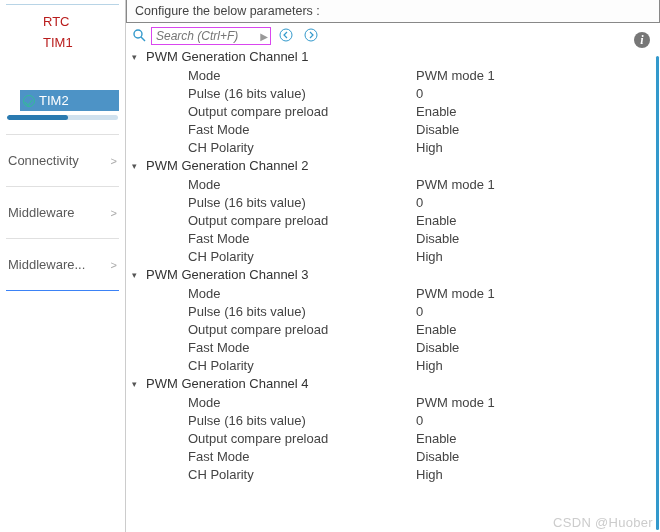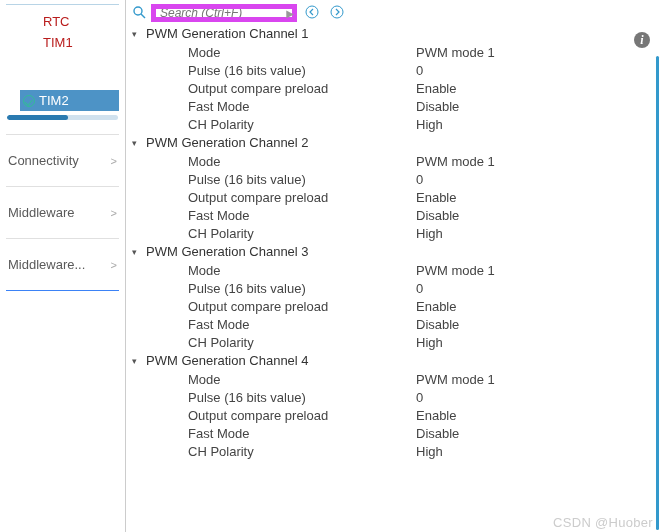--- a/index.html
+++ b/index.html
@@ -13,21 +13,21 @@
   .progress { height: 5px; background: #d0e1ee; border-radius: 3px; margin: 4px 1px 14px 1px; overflow: hidden; }
   .progress-fill { height: 100%; width: 55%; background: #2a7ab0; border-radius: 3px; }
   .category { display: flex; justify-content: space-between; align-items: center; padding: 18px 2px; color: #5a5a5a; cursor: pointer; border-top: 1px solid #e0e0e0; }
   .category:last-child { border-bottom: 1px solid #3b82f6; }
   .chevron { color: #aaa; font-size: 11px; }
   .main { flex: 1; display: flex; flex-direction: column; position: relative; }
   .header { border: 1px solid #888; border-top: none; padding: 4px 8px; font-size: 12.5px; color: #444; background: #fdfdfd; }
   .toolbar { display: flex; align-items: center; gap: 5px; padding: 4px 6px 2px 6px; }
   .toolbar .search-icon-lens { color: #3399cc; font-size: 14px; position: relative; }
   .search-wrap { position: relative; display: flex; align-items: center; }
-  .search-wrap input { border: 5px solid #d946ef; padding: 1px 18px 1px 4px; width: 146px; font-size: 12px; font-style: italic; color: #999; height: 18px; }
+  .search-wrap input { border: 1px solid #d946ef; padding: 1px 18px 1px 4px; width: 120px; font-size: 12px; font-style: italic; color: #999; height: 18px; }
   .search-wrap .search-go { position: absolute; right: 3px; color: #999; font-size: 10px; }
   .nav-arrow { color: #3399cc; font-size: 13px; padding: 0 3px; cursor: pointer; }
   .info-icon { position: absolute; right: 10px; top: 32px; width: 16px; height: 16px; background: #777; border-radius: 50%; color: #fff; font-size: 12px; font-weight: bold; display: flex; align-items: center; justify-content: center; font-style: italic; font-family: Georgia, serif; }
   .params { flex: 1; overflow-y: auto; padding: 0 4px 4px 6px; }
   .group-header { display: flex; align-items: center; gap: 4px; padding: 2px 0; color: #333; cursor: pointer; }
   .group-header .chev { font-size: 9px; color: #555; width: 10px; }
   .param-row { display: flex; padding: 1.5px 0 1.5px 56px; }
   .param-label { width: 228px; color: #444; }
   .param-value { color: #444; }
   .right-scrollbar { position: absolute; right: 1px; top: 56px; bottom: 2px; width: 3px; background: #3399cc; border-radius: 2px; }
@@ -72,20 +72,21 @@
         <span class="chevron">&gt;</span>
       </div>
       <div class="category">
         <span>Middleware...</span>
         <span class="chevron">&gt;</span>
       </div>
     </div>
 </div>
 
 <div class="main">
+  <div class="header">Configure the below parameters :</div>
   <div class="toolbar">
     <span class="search-icon-lens"><svg width="14" height="14" viewBox="0 0 14 14">
           <circle cx="6" cy="6" r="4" fill="none" stroke="#3399cc" stroke-width="1.4"></circle>
           <line x1="9" y1="9" x2="13" y2="13" stroke="#3399cc" stroke-width="1.4"></line>
         </svg></span>
     <span class="search-wrap">
       <input type="text" placeholder="Search (Ctrl+F)" style="">
       <span class="search-go">▶</span>
     </span>
     <span class="nav-arrow"><svg width="14" height="14" viewBox="0 0 14 14">

